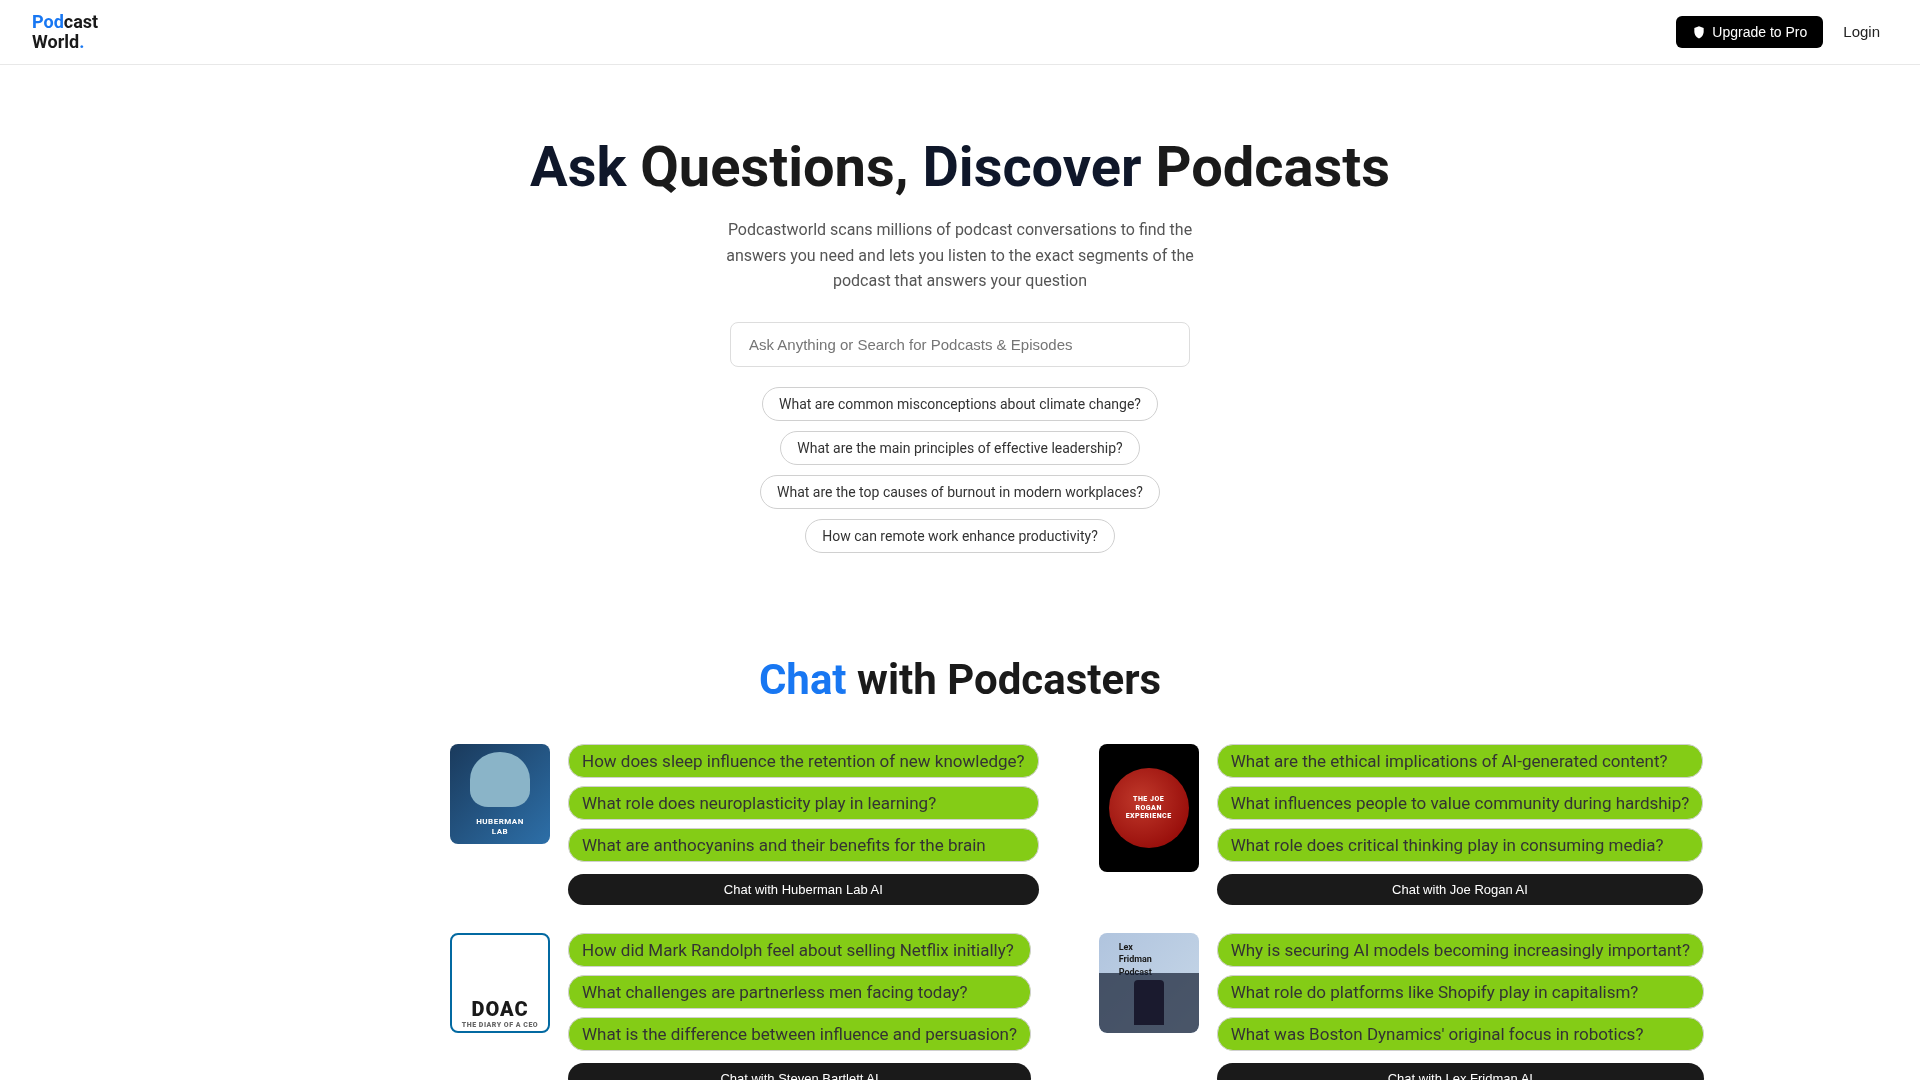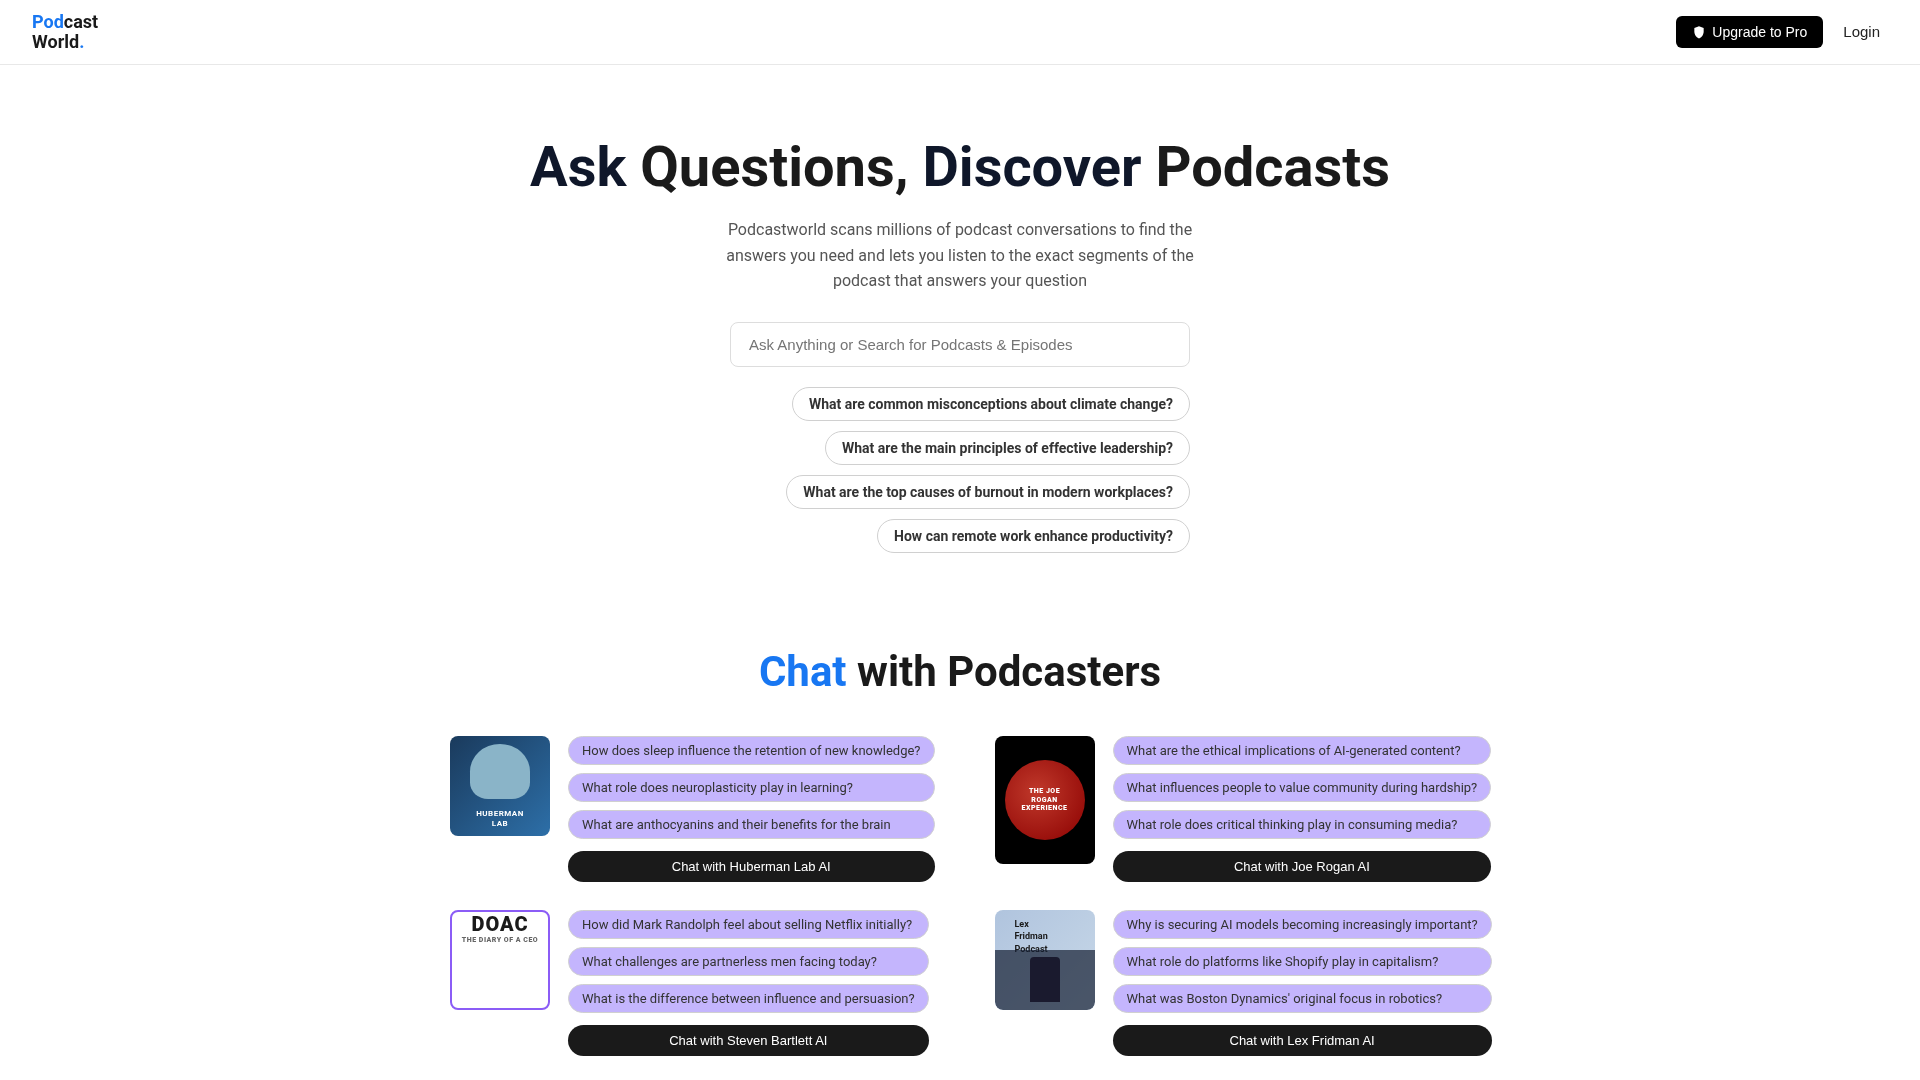--- a/index.html
+++ b/index.html
@@ -83,26 +83,25 @@
       font-size: 15px;
       color: #aaa;
       outline: none;
       background: #fff;
     }
 
     
     .suggestions {
       display: flex;
       flex-direction: column;
-      align-items: flex-end;
+      align-items: center;
       max-width: 460px;
-      margin: 4px auto;
+      margin: 12px auto;
       gap: 10px;
       padding-left: 0;
-      font-weight: bold;
     }
     .chip {
       display: inline-block;
       border: 1.5px solid #d0d0d0;
       border-radius: 20px;
       padding: 8px 16px;
       font-size: 14px;
       color: #333;
       background: #fff;
       cursor: pointer;
@@ -137,23 +136,23 @@
     .podcaster-questions {
       display: flex;
       flex-direction: column;
       gap: 8px;
     }
     .q-chip {
       display: inline-block;
       border: 1.5px solid #d0d0d0;
       border-radius: 16px;
       padding: 6px 13px;
-      font-size: 13px;
+      font-size: 17px;
       color: #333;
-      background: #c4b5fd;
+      background: #84cc16;
       cursor: pointer;
       white-space: nowrap;
     }
     .chat-btn {
       display: inline-block;
       background: #1a1a1a;
       color: #fff;
       border-radius: 20px;
       padding: 8px 16px;
       font-size: 13px;
@@ -215,22 +214,22 @@
     }
     .cover-joe-text {
       font-size: 7px; font-weight: 900; color: #fff;
       text-align: center; line-height: 1.2; letter-spacing: 0.5px;
     }
 
     .cover-doac {
       width: 100px; height: 100px;
       border-radius: 8px;
       background: #fff;
-      border: 2px solid #8b5cf6;
-      display: flex; flex-direction: column; align-items: center; justify-content: flex-start;
+      border: 2px solid #0369a1;
+      display: flex; flex-direction: column; align-items: center; justify-content: flex-end;
       font-size: 18px; font-weight: 900; color: #1a1a1a; letter-spacing: 1px;
       position: relative;
     }
     .cover-doac-sub {
       font-size: 7px; color: #666; letter-spacing: 0.5px; text-align: center; line-height: 1.4;
     }
 
     .cover-lex {
       width: 100px; height: 100px;
       border-radius: 8px;

